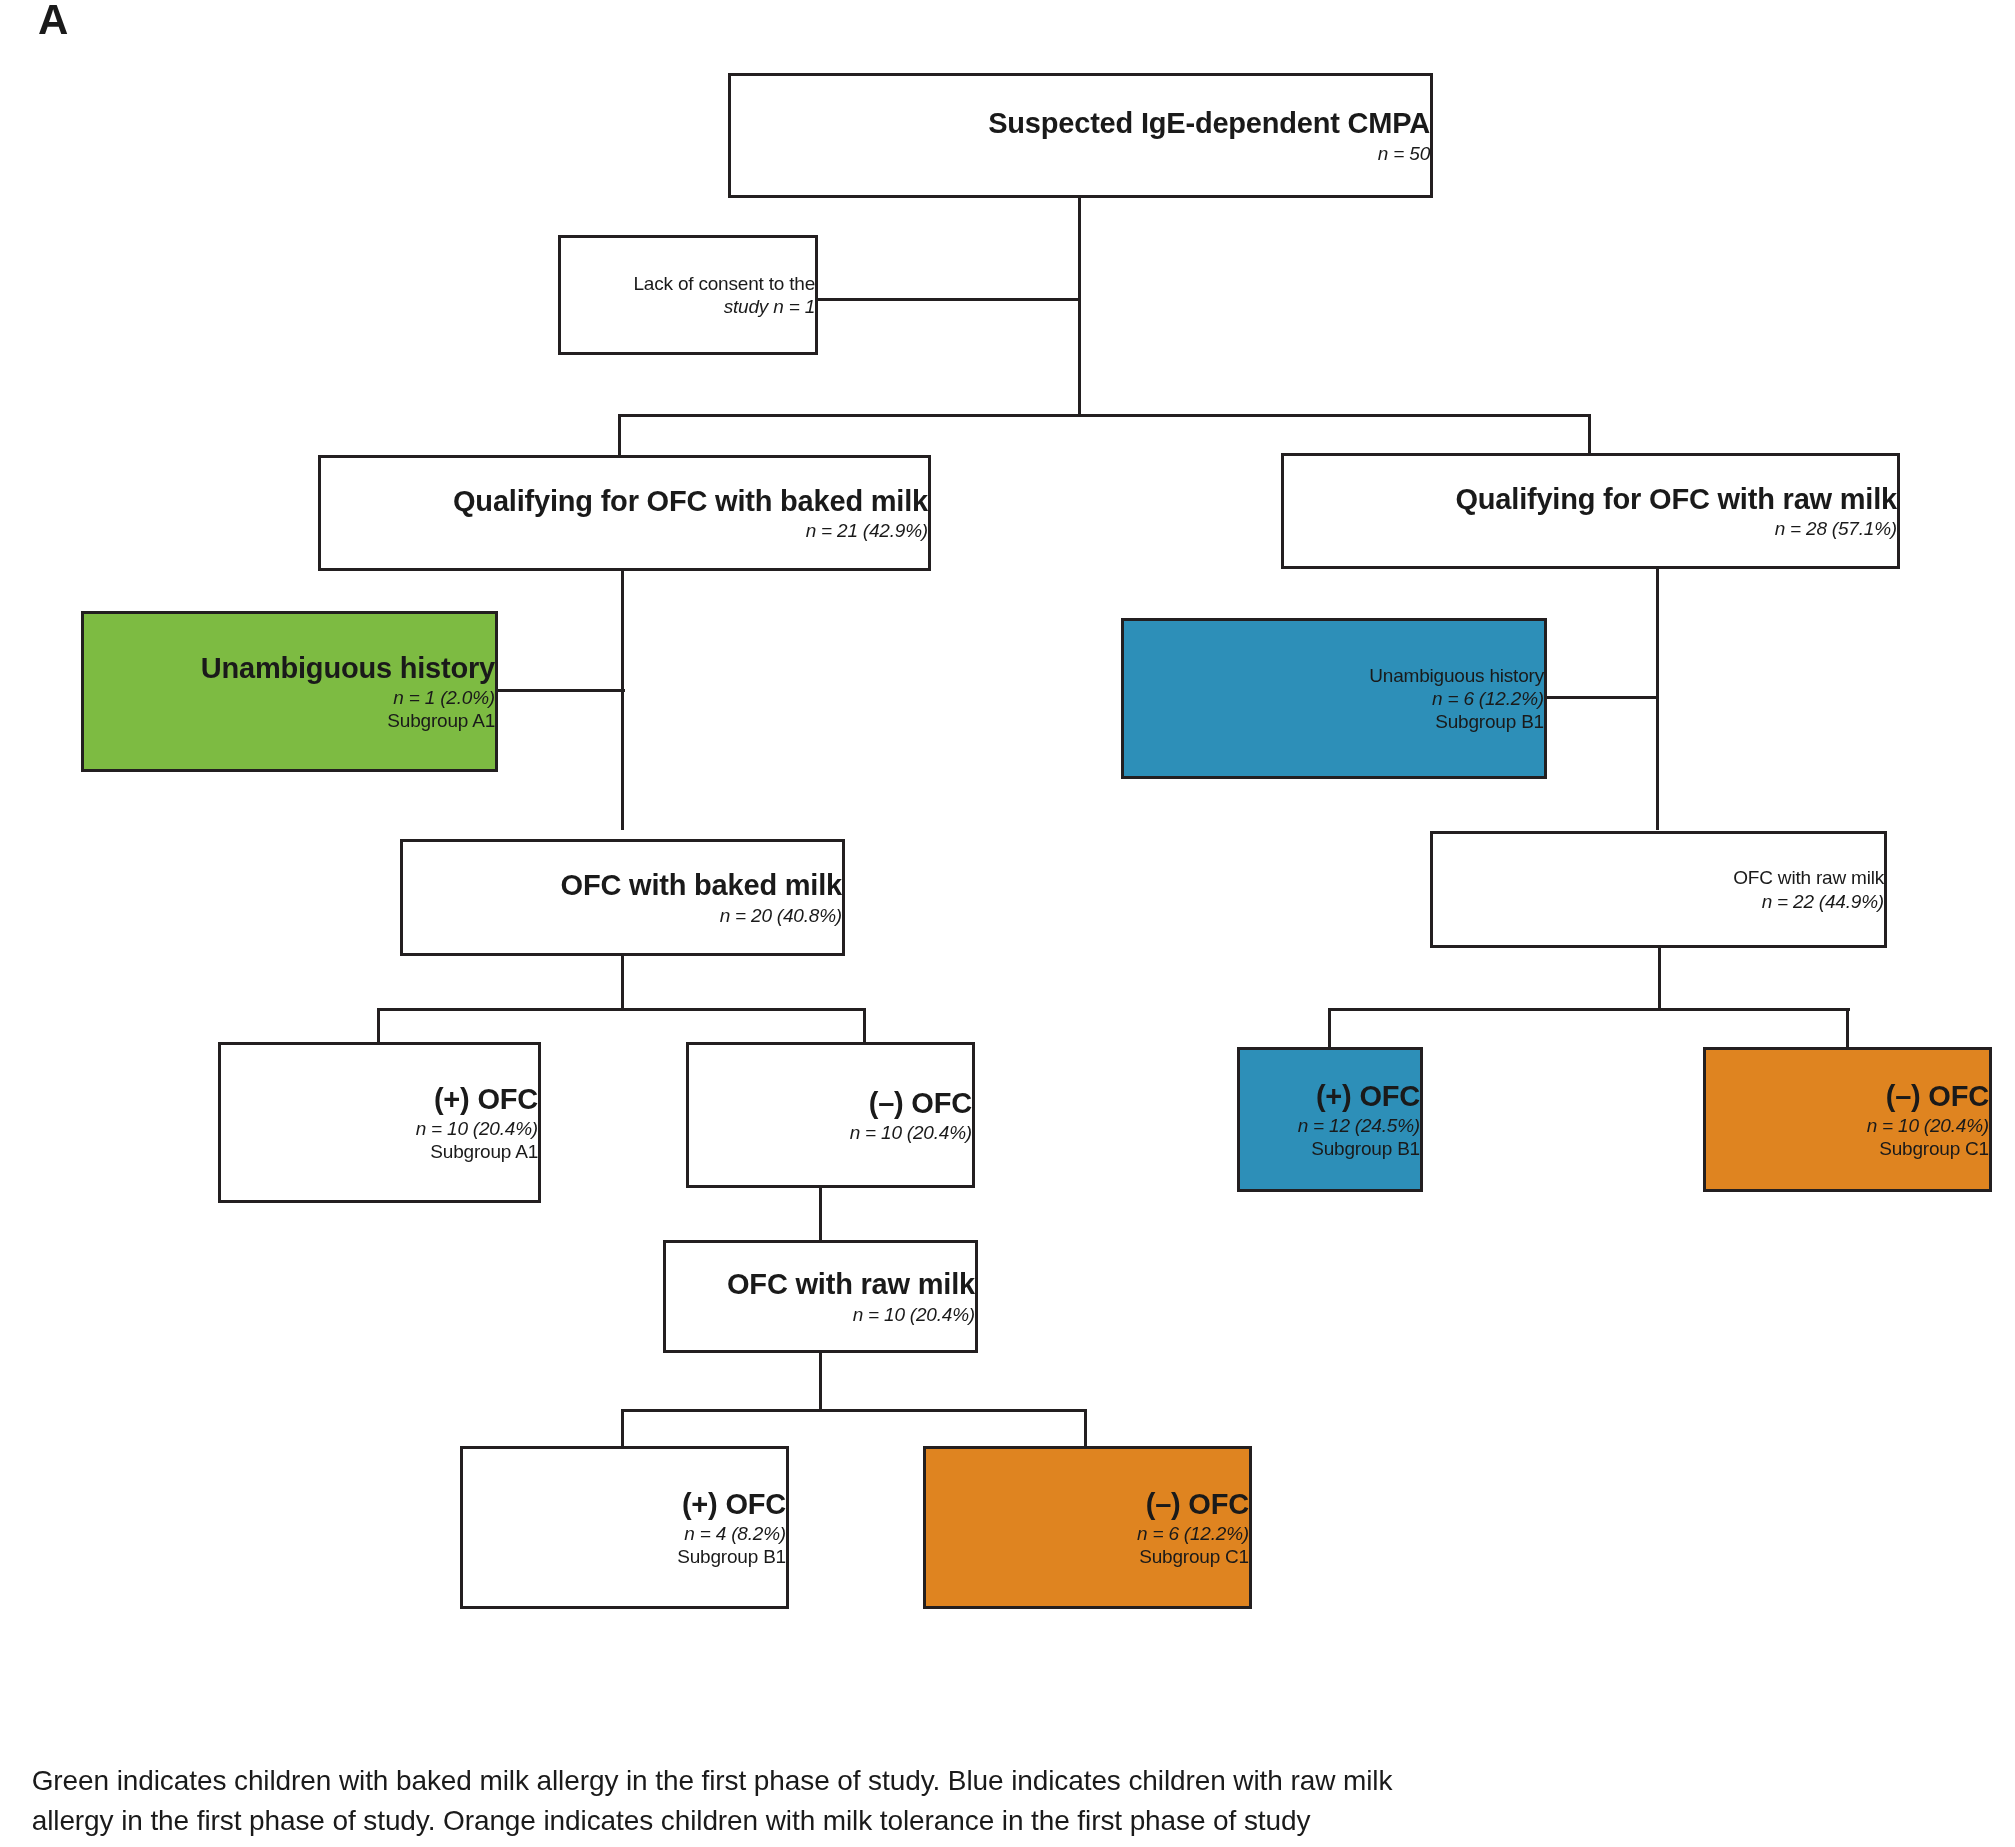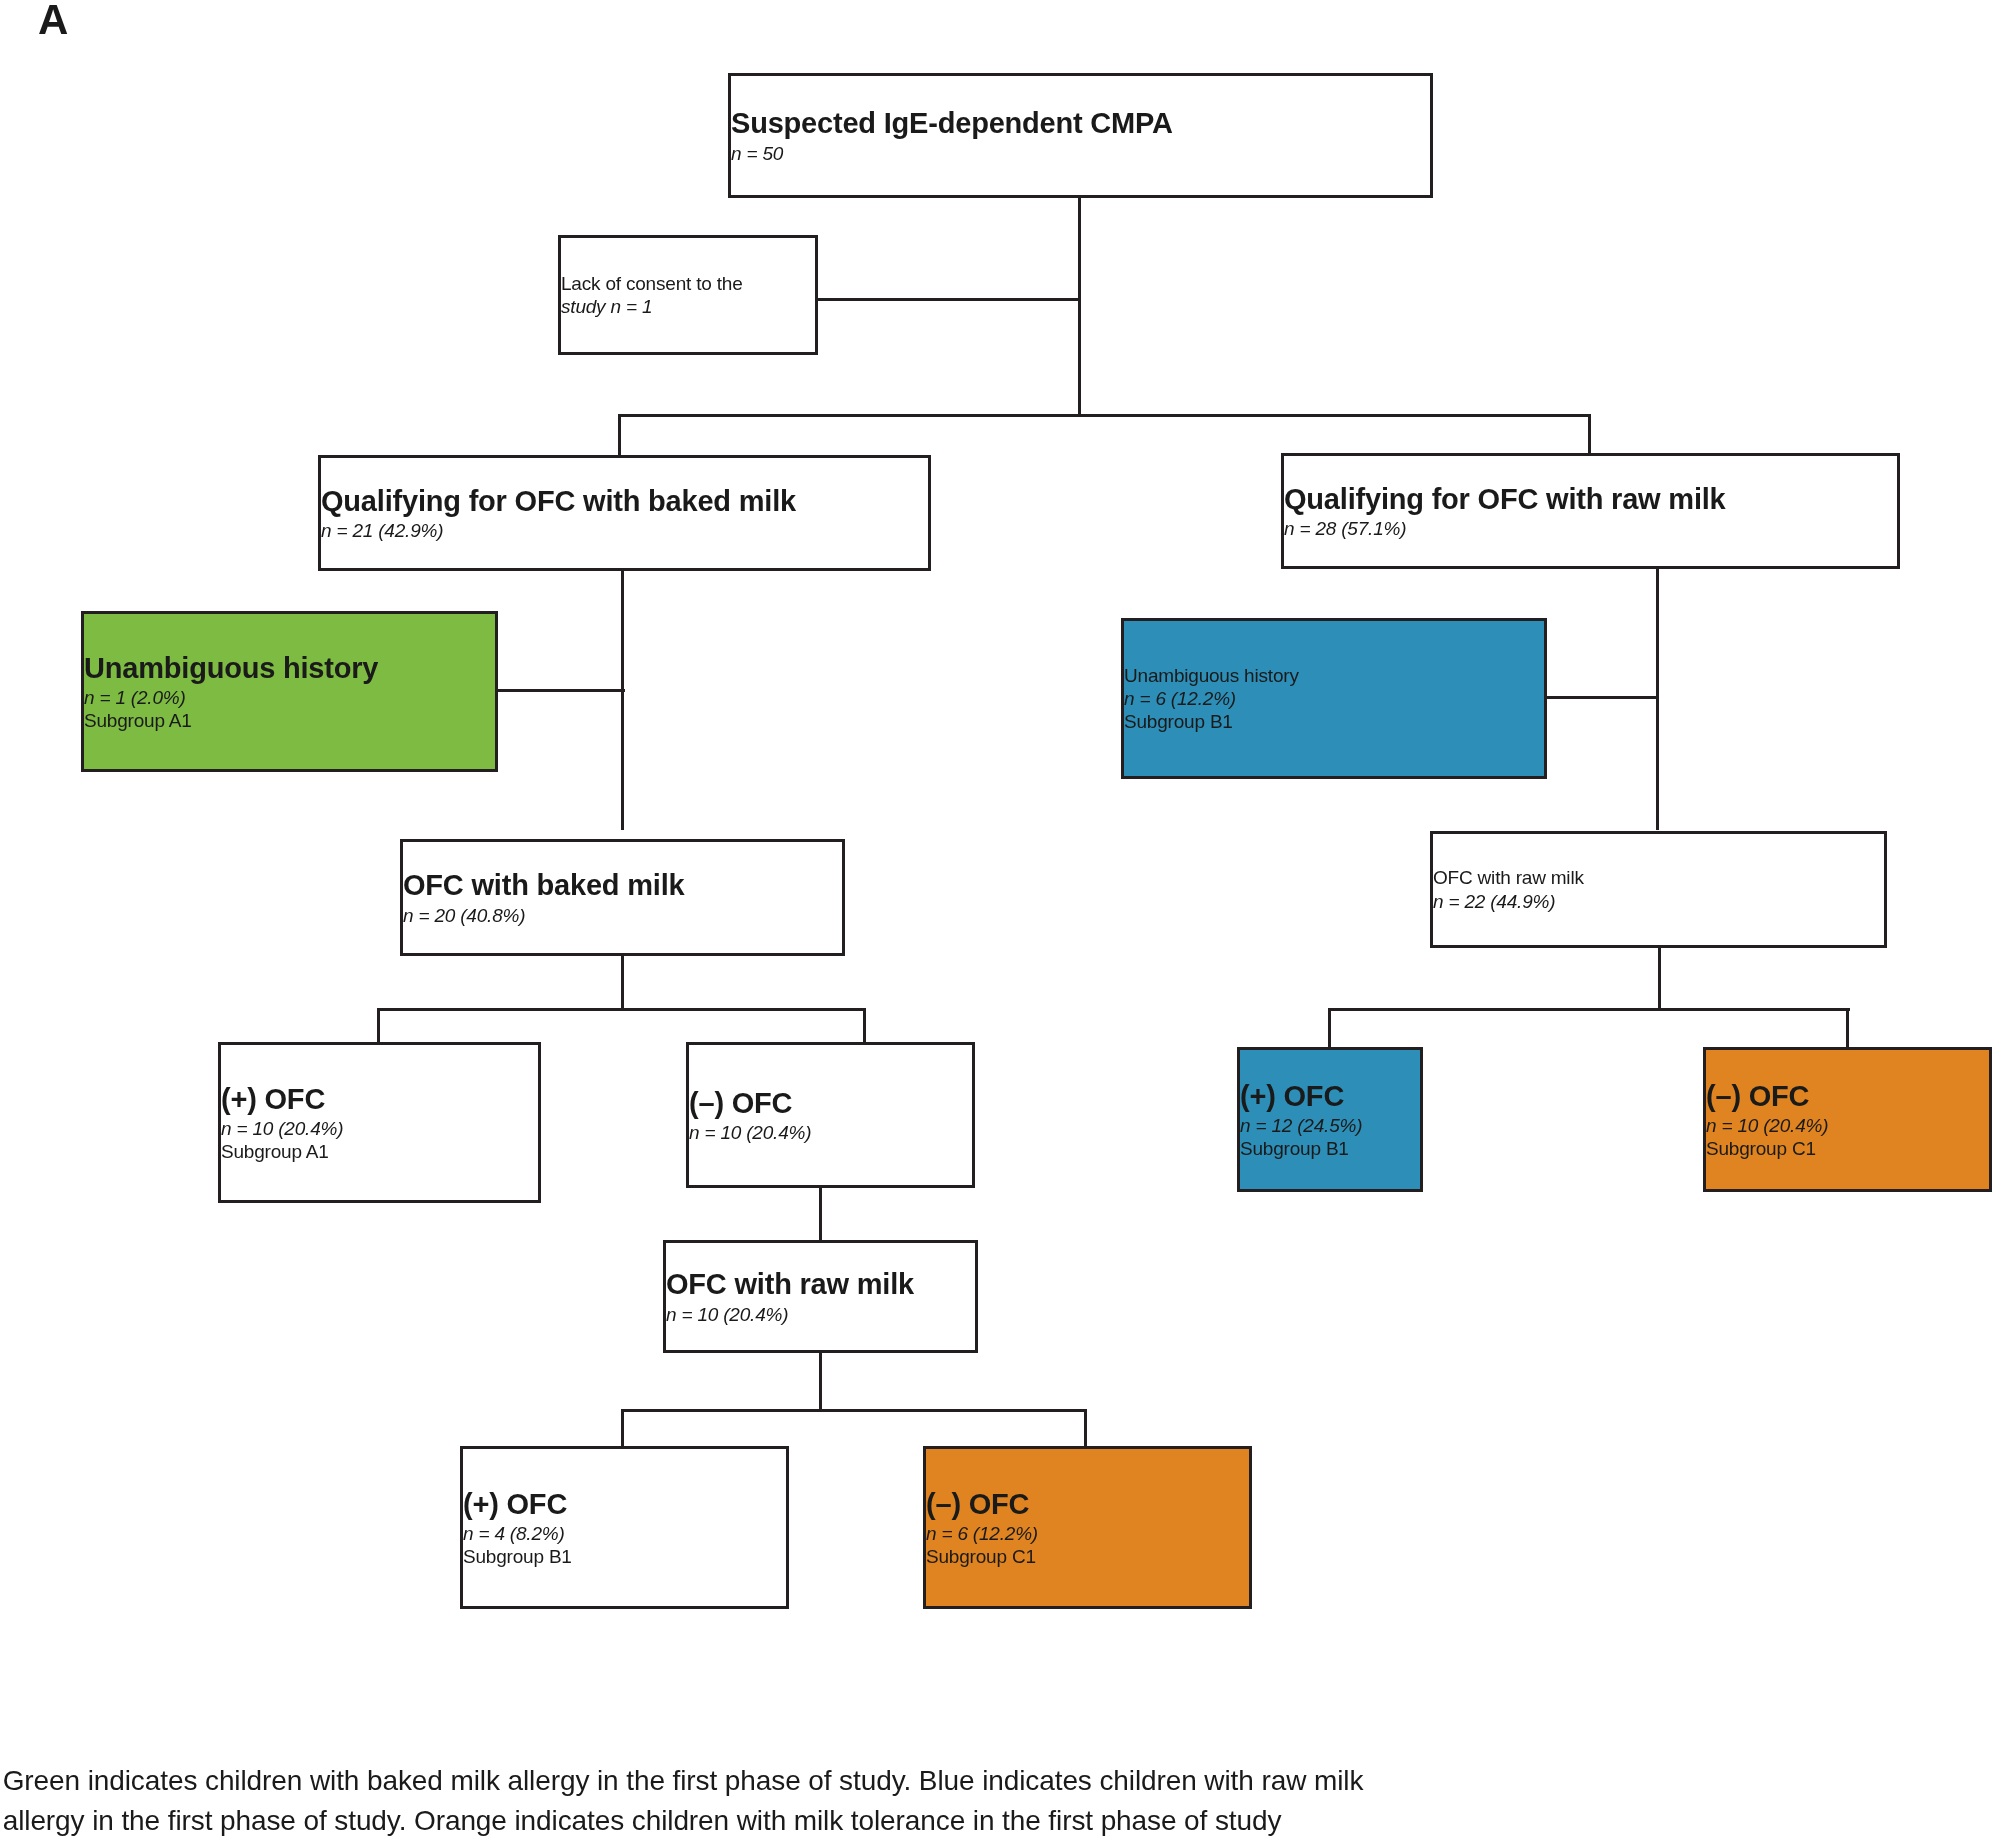--- a/index.html
+++ b/index.html
@@ -22,21 +22,21 @@
 
   
   .node {
     position: absolute;
     border: 3.4px solid #231f20;
     background: #ffffff;
     display: flex;
     flex-direction: column;
     align-items: center;
     justify-content: center;
-    text-align: left;
+    text-align: right;
     line-height: 1.22;
     z-index: 5;
   }
   .node .ln { display:block; width:100%; }
   .node .b  { font-weight: bold; font-size: 29px; letter-spacing:-0.2px;}
   .node .r  { font-weight: normal; font-size: 19px; letter-spacing:-0.2px;}
   .node .it { font-style: italic; }
 
   .green  { background: #7DBB42; }
   .blue   { background: #2D8FB8; }
@@ -51,20 +51,21 @@
   .ln-v { width: 3.4px; }
   .ln-h { height: 3.4px; }
 
   
   .caption {
     position: absolute;
     font-size: 28px;
     line-height: 1.42;
     color: #1a1a1a;
     letter-spacing: -0.1px;
+    margin-left: 29px;
   }
 </style>
 </head>
 <body>
 
 <div id="canvas">
 
   <div class="panel-letter" style="left:38px; top:-4.1px;">A</div>
 
   <div class="ln-v" style="left:1078px; top:197px; height:219px;"></div>

